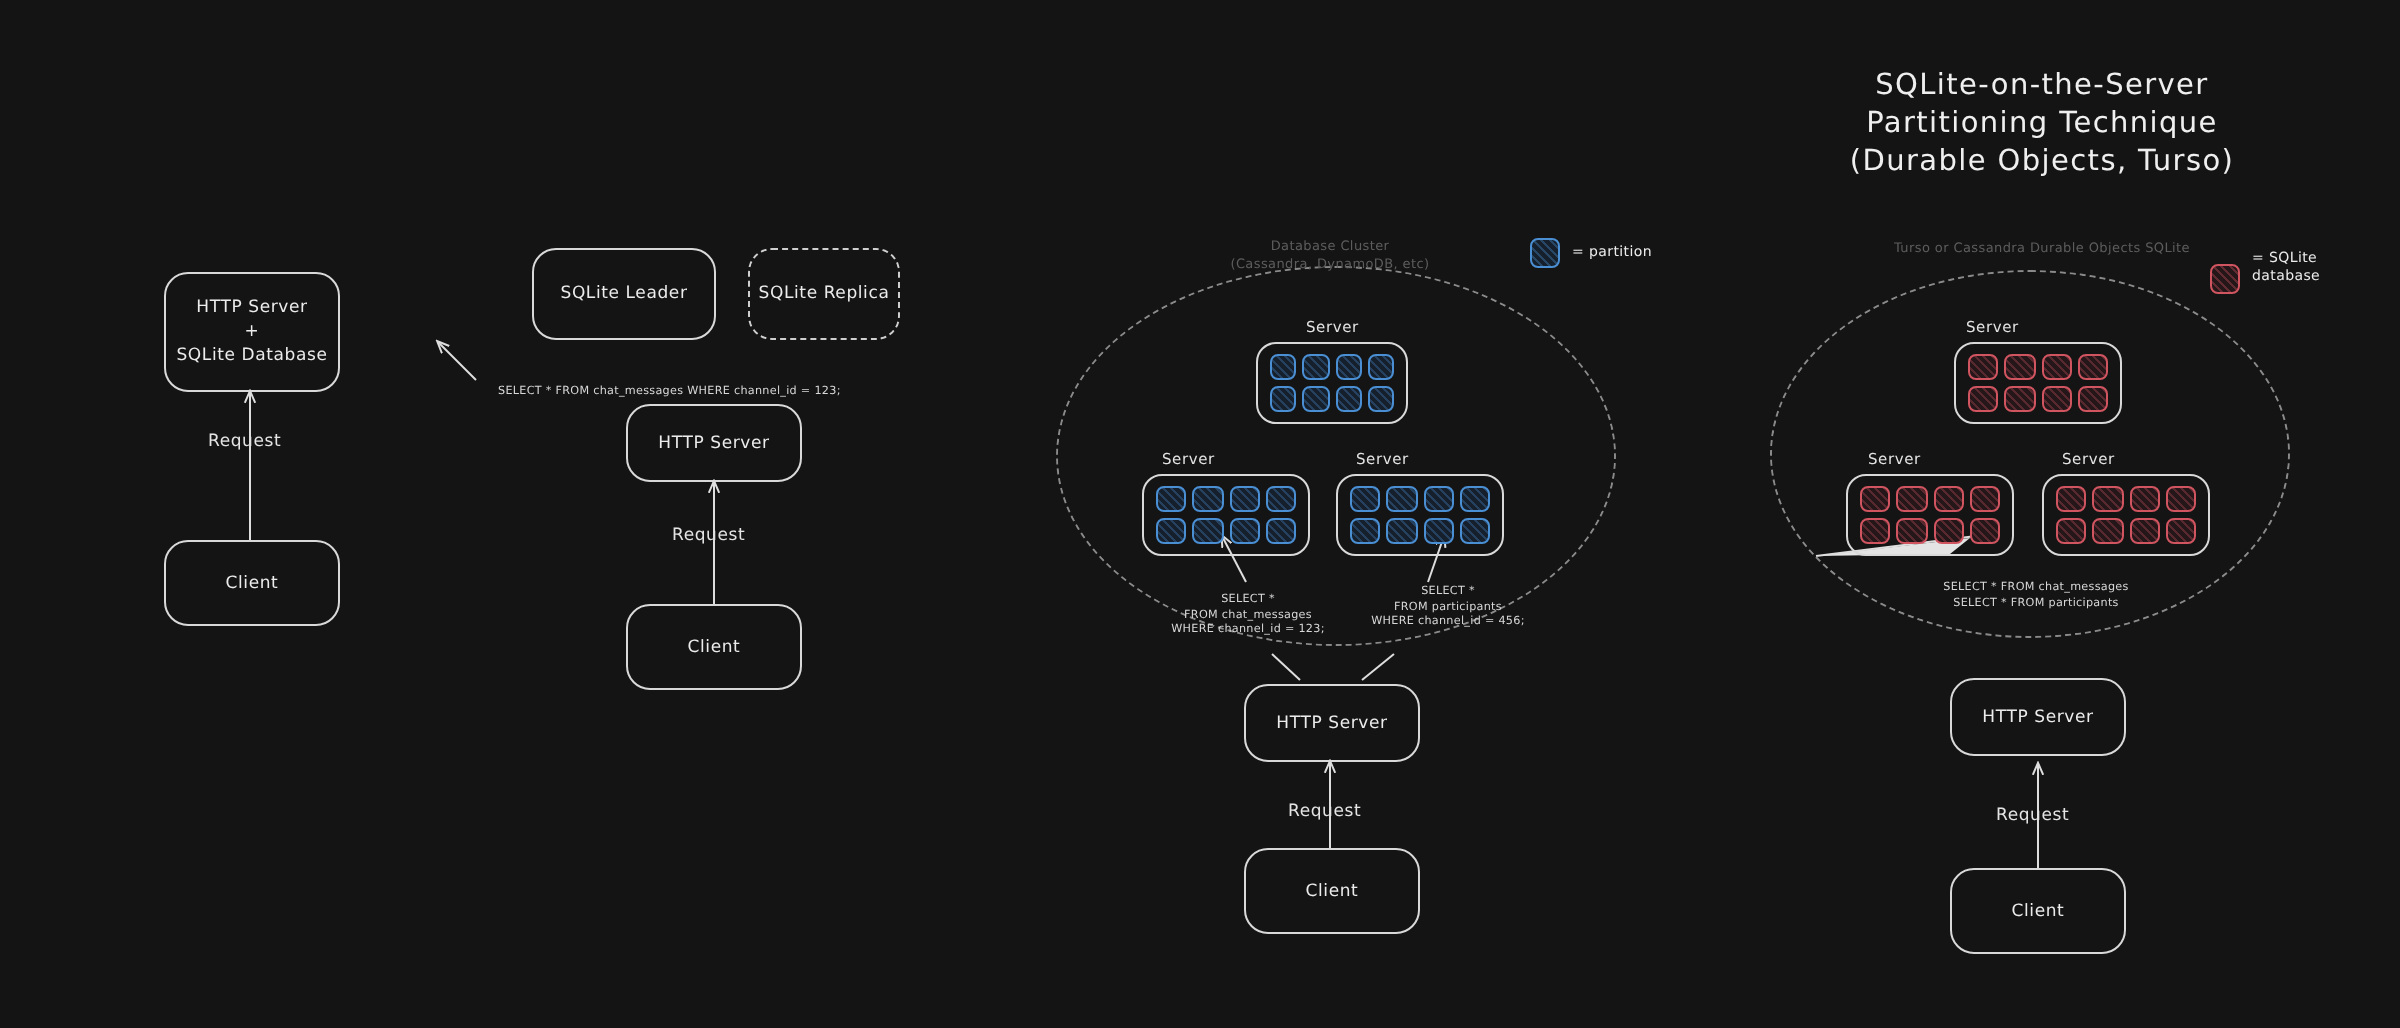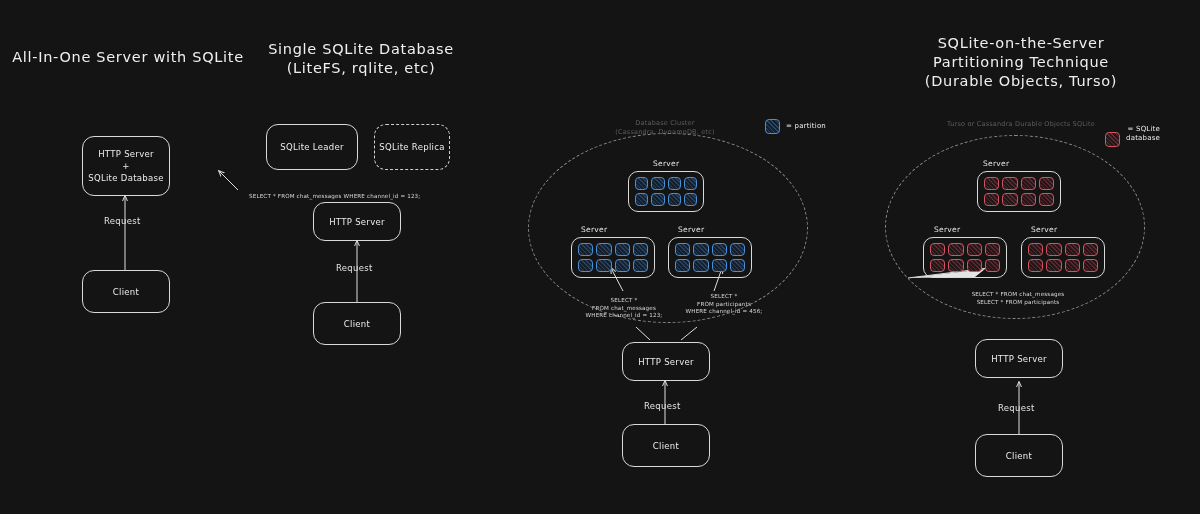--- a/index.html
+++ b/index.html
@@ -64,21 +64,20 @@
     color: #d8d8d8;
     white-space: nowrap;
   }
   .legend-txt {
     position: absolute;
     font-size: 7px;
     line-height: 9px;
     letter-spacing: .2px;
     color: #ededed;
     white-space: pre-line;
-    text-align: right;
   }
 
   
   .box {
     position: absolute;
     box-sizing: border-box;
     border: 1.1px solid #d9d9d9;
     border-radius: 12px;
     display: flex;
     align-items: center;
@@ -180,32 +179,29 @@
 
     <line x1="623" y1="291" x2="611" y2="268" stroke="#dedede" stroke-width="1" marker-end="url(#ah)"></line>
     <line x1="714" y1="291" x2="722" y2="268" stroke="#dedede" stroke-width="1" marker-end="url(#ah)"></line>
 
     <line x1="1019" y1="434" x2="1019" y2="382" stroke="#dedede" stroke-width="1" marker-end="url(#ah)"></line>
 
     <path d="M908,278 L985,269 L975,277 Z" fill="#e4e4e4"></path>
     <line x1="908" y1="278" x2="988" y2="268" stroke="#dedede" stroke-width="1"></line>
   </svg>
 
-  <div class="panel-title" style="left:0;top:48px;width:256px;">All-In-One Server with SQLite</div>
 
   <div class="box" style="left:82px;top:136px;width:88px;height:60px;">HTTP Server
 +
 SQLite Database</div>
 
   <div class="lbl" style="left:104px;top:216px;">Request</div>
 
   <div class="box" style="left:82px;top:270px;width:88px;height:43px;">Client</div>
 
-  <div class="panel-title" style="left:246px;top:40px;width:230px;">Single SQLite Database
-(LiteFS, rqlite, etc)</div>
 
   <div class="box dashed" style="left:374px;top:124px;width:76px;height:46px;">SQLite Replica</div>
 
   <div class="box" style="left:266px;top:124px;width:92px;height:46px;">SQLite Leader</div>
 
   <div class="sql-wide" style="left:249px;top:193px;">SELECT * FROM chat_messages WHERE channel_id = 123;</div>
 
   <div class="box" style="left:313px;top:202px;width:88px;height:39px;">HTTP Server</div>
 
   <div class="lbl" style="left:336px;top:263px;">Request</div>

